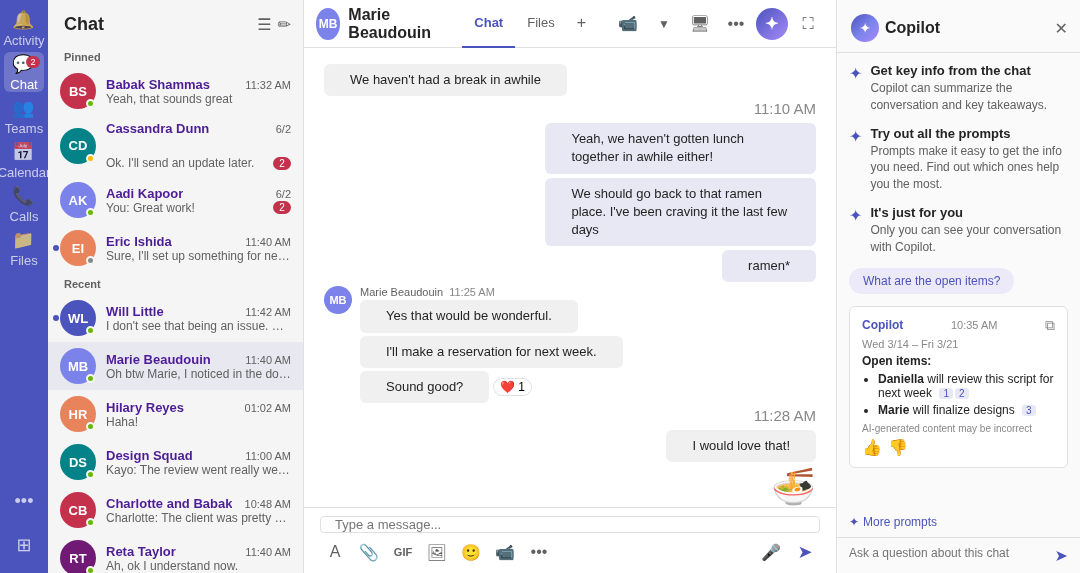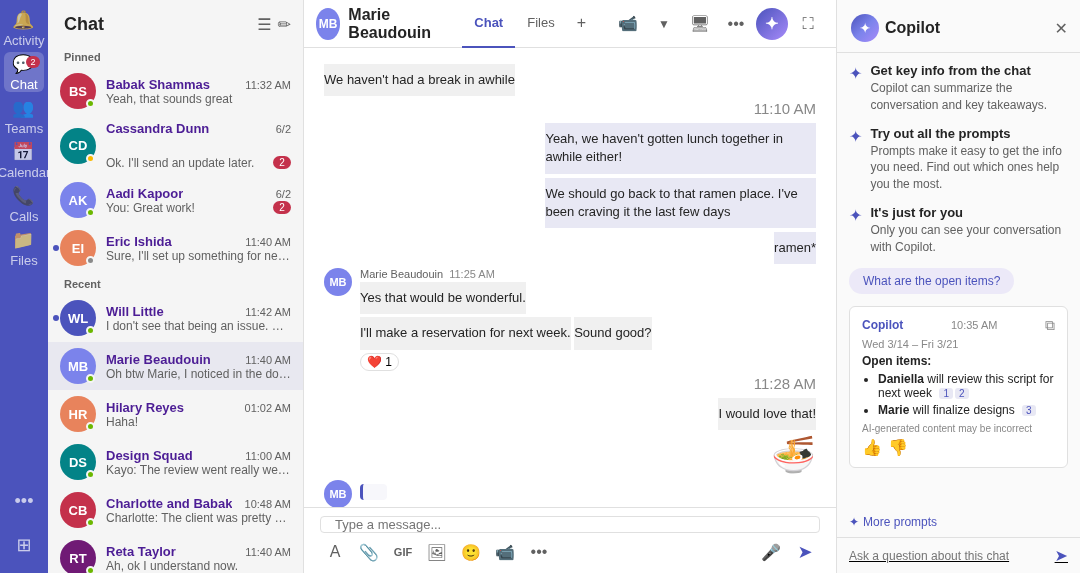--- a/index.html
+++ b/index.html
@@ -249,22 +249,22 @@
       font-size: 11px;
       font-weight: 600;
       color: #fff;
       flex-shrink: 0;
     }
     .msg-content { max-width: 55%; }
     .msg-sender { font-size: 11px; color: #616161; margin-bottom: 2px; }
     .msg-sender span.time { margin-left: 6px; color: #888; }
     .msg-bubble {
       background: #f0f0f0;
-      border-radius: 0;
-      padding: 7px 0;
+      border-radius: 6px;
+      padding: 7px 26px;
       font-size: 13px;
       color: #242424;
       line-height: 1.4;
       display: inline-block;
       max-width: 100%;
       word-break: break-word;
     }
     .msg-row.outgoing .msg-bubble {
       background: #e8e8f4;
       color: #242424;
@@ -448,23 +448,22 @@
     .copilot-response ul { padding-left: 16px; }
     .copilot-response li { color: #242424; font-size: 12px; margin-bottom: 3px; }
     .copilot-response li strong { color: #242424; }
     .copilot-disclaimer { font-size: 10px; color: #888; margin-top: 6px; }
     .copilot-feedback { display: flex; gap: 6px; margin-top: 4px; }
     .copilot-feedback span { color: #888; cursor: pointer; font-size: 16px; }
     .copilot-input-area {
       border-top: 1px solid #e0e0e0;
       padding: 8px 12px;
       display: flex;
-      align-items: center;
+      align-items: flex-start;
       gap: 18px;
-      text-decoration: underline;
     }
     .copilot-input {
       flex: 1;
       border: none;
       outline: none;
       background: transparent;
       font-size: 12px;
       color: #888;
     }
     .copilot-more-prompts {
@@ -551,21 +550,21 @@
       </div>
     </div>
 
     <div class="chat-item">
       <div class="avatar av-cd">CD<span class="status-dot away"></span></div>
       <div class="chat-item-info">
         <div class="chat-item-row1">
           <span class="chat-item-name">Cassandra Dunn</span>
           <span class="chat-item-time">6/2</span>
         </div>
-        <div style="display:flex;justify-content:space-between;align-items:flex-start;margin-top:20px;">
+        <div style="display:flex;justify-content:space-between;align-items:flex-end;margin-top:20px;">
           <div class="chat-item-msg">Ok. I'll send an update later.</div>
           <span class="chat-item-badge">2</span>
         </div>
       </div>
     </div>
 
     <div class="chat-item">
       <div class="avatar av-ak">AK<span class="status-dot online"></span></div>
       <div class="chat-item-info">
         <div class="chat-item-row1">

